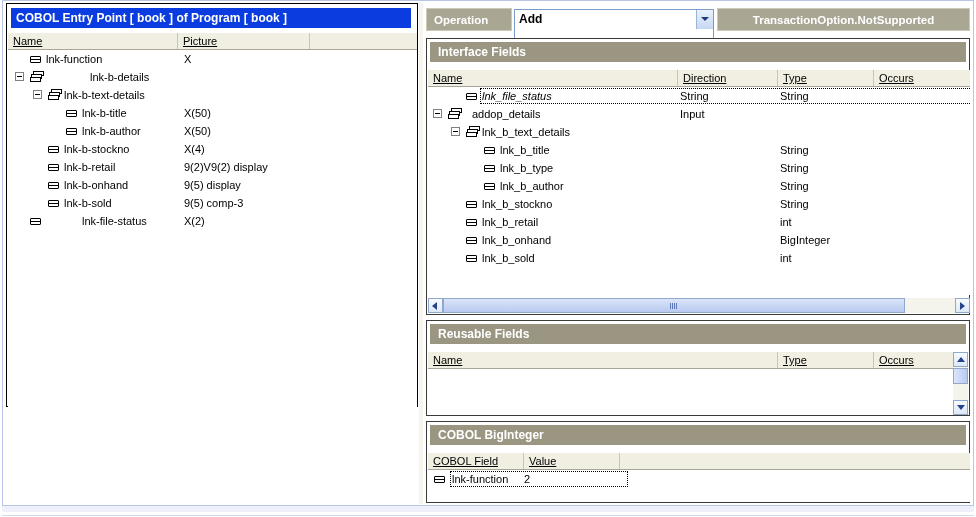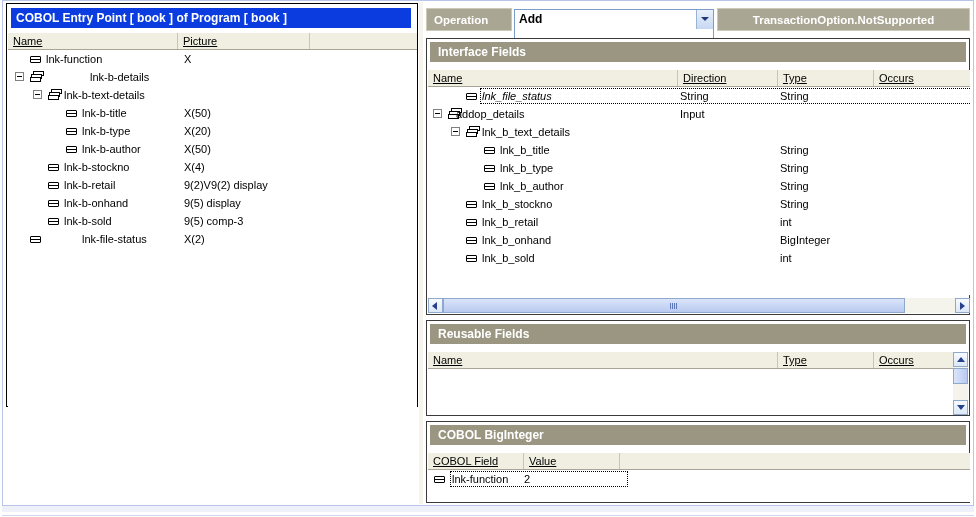--- a/index.html
+++ b/index.html
@@ -446,25 +446,20 @@
           <span class="tname" style="left: 56px;">lnk-b-text-details</span>
           <span class="tpic"></span>
         </div>
         <div class="trow">
           <span class="ico-field" style="left: 58px;"></span>
           <span class="tname" style="left: 74px;">lnk-b-title</span>
           <span class="tpic">X(50)</span>
         </div>
         <div class="trow">
           <span class="ico-field" style="left: 58px;"></span>
-          <span class="tname" style="left: 74px;">lnk-b-type</span>
-          <span class="tpic">X(20)</span>
-        </div>
-        <div class="trow">
-          <span class="ico-field" style="left: 58px;"></span>
           <span class="tname" style="left: 74px;">lnk-b-author</span>
           <span class="tpic">X(50)</span>
         </div>
         <div class="trow">
           <span class="ico-field" style="left: 40px;"></span>
           <span class="tname" style="left: 56px;">lnk-b-stockno</span>
           <span class="tpic">X(4)</span>
         </div>
         <div class="trow">
           <span class="ico-field" style="left: 40px;"></span>
@@ -520,21 +515,21 @@
             <span class="gtype">String</span>
             <span class="focusrect" style="left: 52px; top: 1px; width: 510px; height: 16px;"></span>
           </div>
           <div class="grow">
             <span class="exp" style="left: 5px;"></span>
             <span class="ico-group" style="left: 20px;">
               <i></i>
               <i></i>
               <i></i>
             </span>
-            <span class="gname" style="left: 28px;">addop_details</span>
+            <span class="gname" style="left: 44px;">addop_details</span>
             <span class="gdir">Input</span>
             <span class="gtype"></span>
           </div>
           <div class="grow">
             <span class="exp" style="left: 23px;"></span>
             <span class="ico-group" style="left: 38px;">
               <i></i>
               <i></i>
               <i></i>
             </span>

